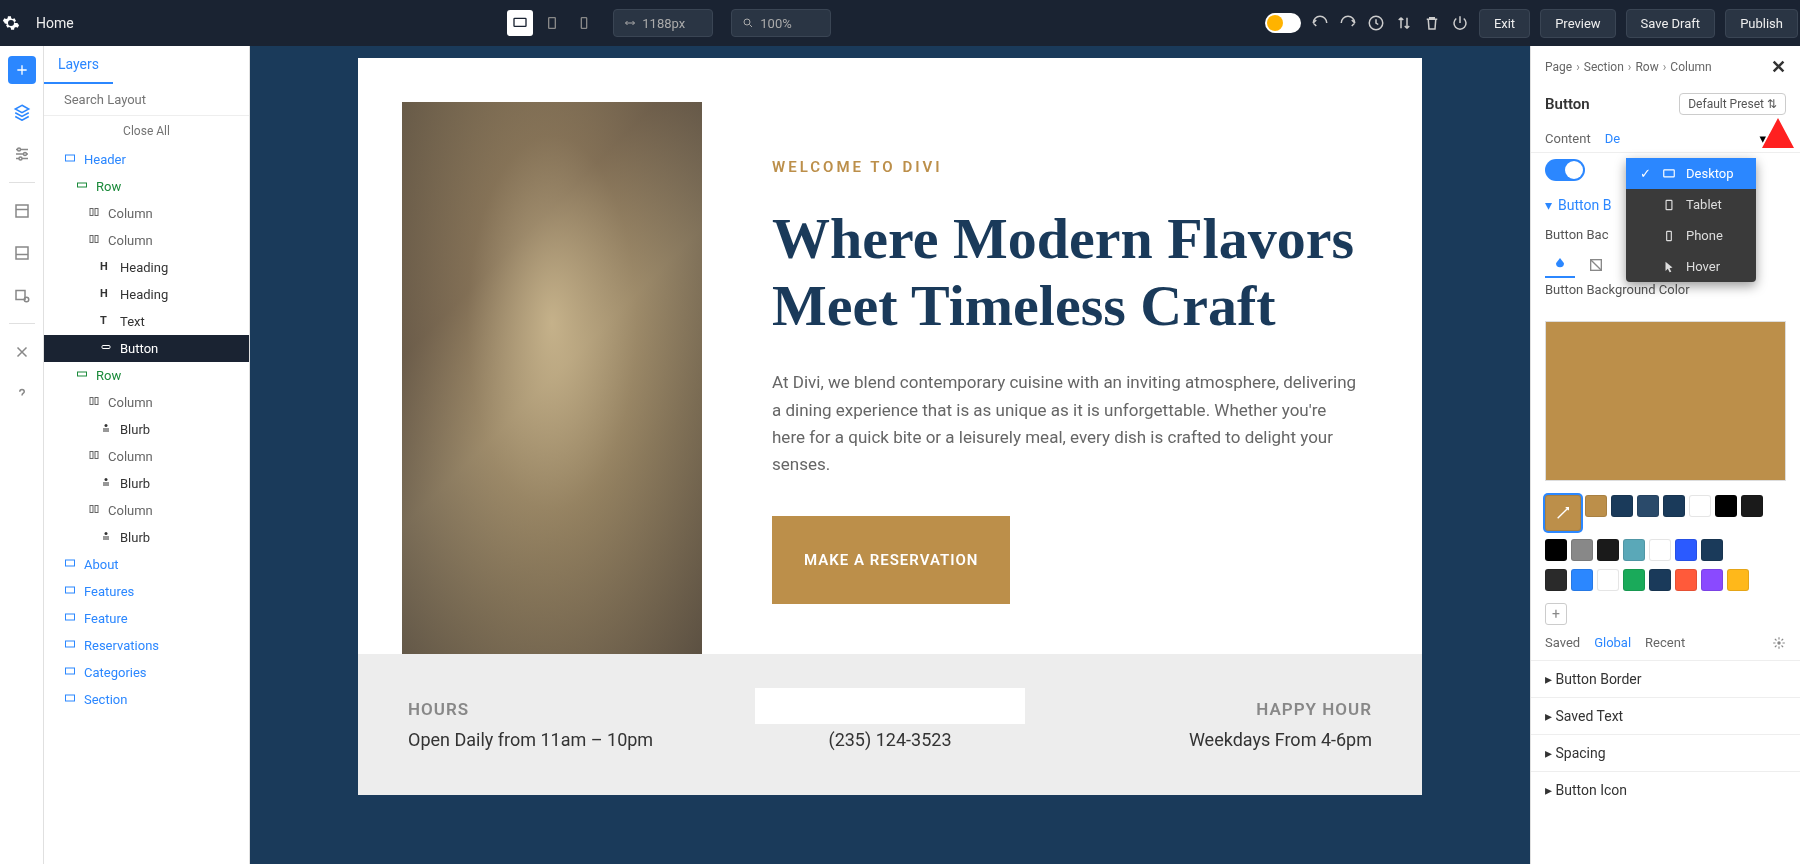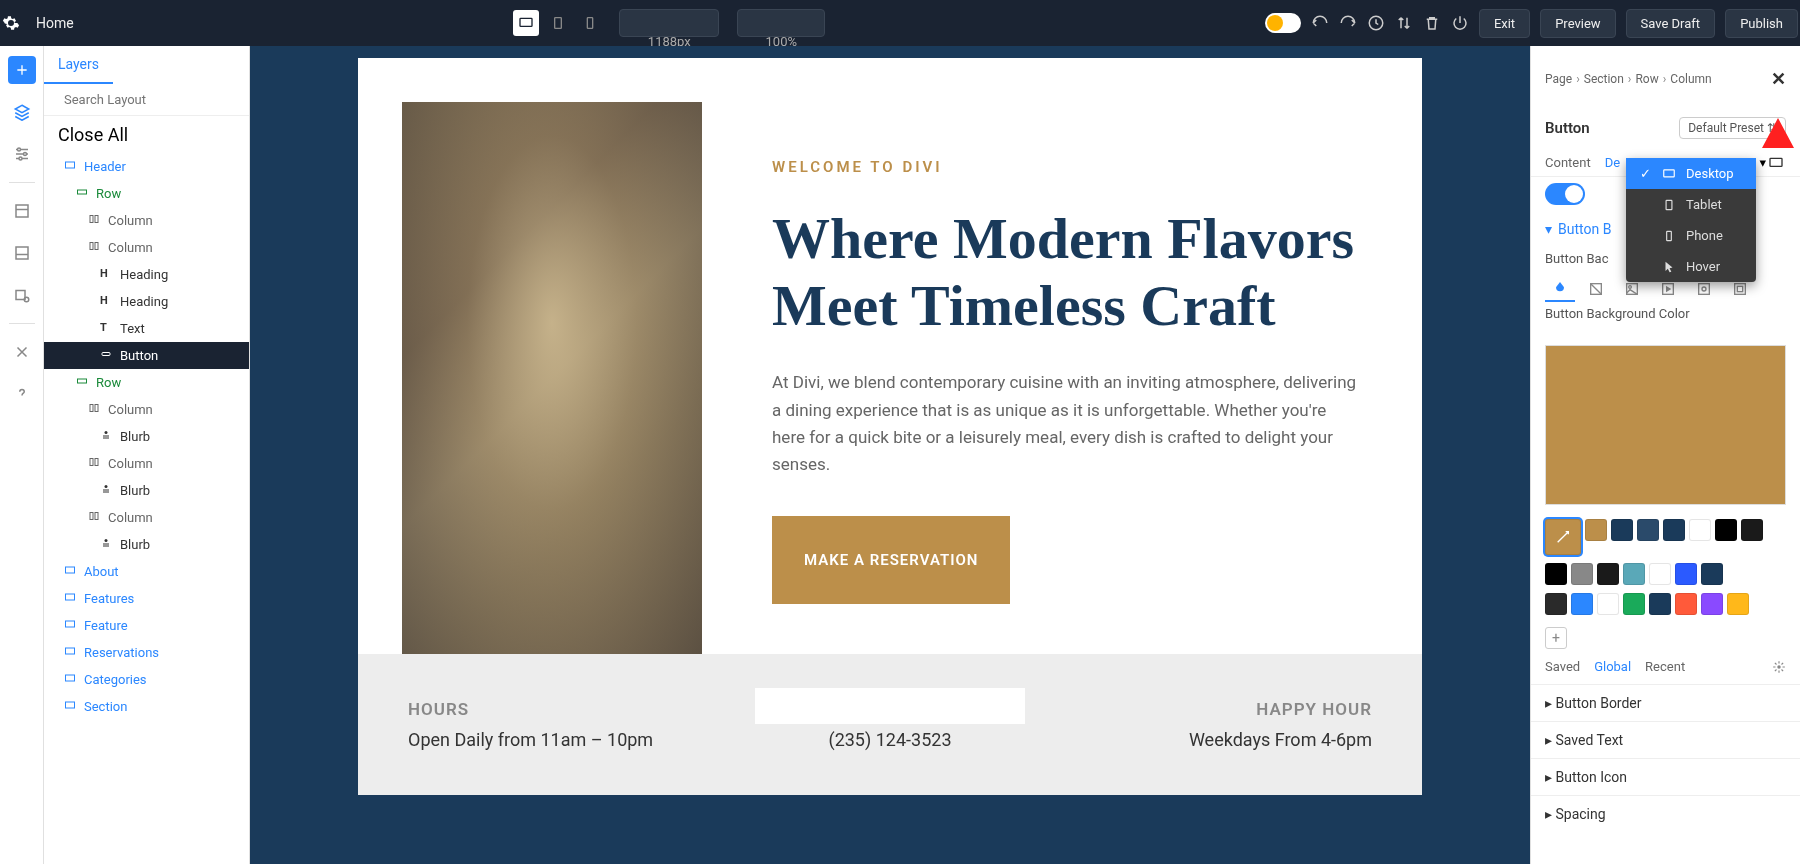--- a/index.html
+++ b/index.html
@@ -7,23 +7,23 @@
 
 
 .topbar { height: 46px; background: #1a2332; display: flex; align-items: center; padding: 0 2px; color: #fff; }
 .topbar-left { display: flex; align-items: center; gap: 16px; }
 .gear { width: 18px; height: 18px; }
 .topbar-title { font-size: 14px; color: #eee; }
 .topbar-center { margin-left: auto; display: flex; align-items: center; gap: 6px; }
 .device-btn { width: 26px; height: 26px; display: flex; align-items: center; justify-content: center; border-radius: 3px; cursor: pointer; }
 .device-btn.active { background: #fff; color: #1a2332; }
 .device-btn svg { width: 16px; height: 16px; }
-.inputbox { background: #2a3544; border: 1px solid #3a4554; border-radius: 4px; padding: 4px 10px; font-size: 13px; color: #aaa; display: flex; align-items: center; gap: 20px; height: 28px; flex-direction: column; }
+.inputbox { background: #2a3544; border: 1px solid #3a4554; border-radius: 4px; padding: 4px 10px; font-size: 13px; color: #aaa; display: flex; align-items: center; gap: 6px; height: 28px; }
 .inputbox.width { width: 100px; margin-left: 10px; }
-.inputbox.zoom { width: 88px; margin-left: 12px; }
+.inputbox.zoom { width: 100px; margin-left: 12px; }
 .topbar-right { margin-left: auto; display: flex; align-items: center; gap: 10px; }
 .toggle-pill { width: 36px; height: 20px; background: #fff; border-radius: 10px; position: relative; }
 .toggle-pill::before { content:""; position:absolute; width:16px; height:16px; background:#ffb300; border-radius:50%; left:2px; top:2px; }
 .topbar-icon { width: 18px; height: 18px; cursor: pointer; color: #ccc; }
 .topbar-btn { background: #2a3544; border: 1px solid #3a4554; color: #eee; padding: 6px 14px; border-radius: 4px; font-size: 13px; cursor: pointer; }
 .topbar-btn.primary { background: #2a3544; }
 
 
 .main { display: flex; height: calc(100% - 46px); }
 
@@ -33,21 +33,21 @@
 .rail-btn.add { background: #2b87ff; color: #fff; }
 .rail-btn.active { color: #2b87ff; }
 .rail-sep { width: 26px; height: 1px; background: #e0e0e0; }
 
 
 .layers { width: 206px; background: #fff; border-right: 1px solid #e0e0e0; display: flex; flex-direction: column; }
 .layers-tab { padding: 10px 14px; font-size: 14px; color: #2b87ff; border-bottom: 2px solid #2b87ff; width: fit-content; }
 .layers-search { display: flex; align-items: center; padding: 8px 12px; gap: 8px; border-bottom: 1px solid #eee; }
 .layers-search input { border: none; outline: none; font-size: 13px; flex: 1; color: #666; }
 .filter-icon { width: 14px; height: 14px; }
-.close-all { padding: 8px 14px; font-size: 18px; color: #000000; cursor: pointer; }
+.close-all { padding: 8px 14px; font-size: 12px; color: #737373; cursor: pointer; text-align: center; }
 .tree { flex: 1; overflow: auto; }
 .tree-item { display: flex; align-items: flex-start; gap: 8px; padding: 6px 10px; font-size: 13px; cursor: pointer; }
 .tree-item.section { color: #2b87ff; padding-left: 20px; }
 .tree-item.row-item { color: #1a8a3a; padding-left: 32px; }
 .tree-item.col { color: #666; padding-left: 44px; }
 .tree-item.module { color: #333; padding-left: 56px; }
 .tree-item.selected { background: #1a2332; color: #fff; }
 .tree-icon { width: 12px; height: 12px; flex-shrink: 0; }
 
 
@@ -65,21 +65,21 @@
 .info-col { flex: 1; }
 .info-col.left { text-align: left; }
 .info-col.center { text-align: center; }
 .info-col.right { text-align: right; }
 .info-label { color: #888; font-size: 17px; font-weight: 600; letter-spacing: 1px; margin-bottom: 10px; }
 .info-value { color: #333; font-size: 18px; }
 .white-block { position: absolute; top: 630px; left: 50%; transform: translateX(-50%); width: 270px; height: 36px; background: #fff; }
 
 
 .rpanel { width: 270px; background: #fff; border-left: 1px solid #e0e0e0; display: flex; flex-direction: column; position: relative; }
-.breadcrumb { padding: 22px 14px; font-size: 12px; color: #888; display: flex; align-items: center; gap: 4px; }
+.breadcrumb { padding: 10px 14px; font-size: 12px; color: #888; display: flex; align-items: center; gap: 4px; }
 .breadcrumb span.link { color: #666; cursor: pointer; }
 .breadcrumb .close-x { margin-left: auto; font-size: 18px; cursor: pointer; color: #333; font-weight: bold; }
 .rpanel-header { display: flex; align-items: center; padding: 6px 14px 10px; }
 .rpanel-title { font-size: 15px; font-weight: 600; color: #333; }
 .preset-btn { margin-left: auto; font-size: 12px; border: 1px solid #ccc; border-radius: 4px; padding: 3px 8px; cursor: pointer; color: #555; }
 .tabs-row { display: flex; gap: 14px; padding: 0 14px; font-size: 13px; border-bottom: 1px solid #eee; align-items: center; }
 .tab-item { padding: 6px 0; cursor: pointer; color: #666; }
 .tab-item.active { color: #2b87ff; }
 .tabs-right { margin-left: auto; display: flex; gap: 4px; align-items: center; }
 .resp-trigger { display: flex; align-items: center; gap: 2px; cursor: pointer; padding: 2px; }
@@ -515,22 +515,22 @@
       <span class="active">Global</span>
       <span>Recent</span>
       <svg class="gear-sm" width="14" height="14" viewBox="0 0 24 24" fill="#888">
           <circle cx="12" cy="12" r="3"></circle>
           <path d="M12 2v4M12 18v4M4.9 4.9l2.8 2.8M16.3 16.3l2.8 2.8M2 12h4M18 12h4M4.9 19.1l2.8-2.8M16.3 7.7l2.8-2.8" stroke="#888" stroke-width="2"></path>
         </svg>
     </div>
     <div id="collapsed-sections">
         <div class="section-header collapsed">▸ Button Border</div>
         <div class="section-header collapsed">▸ Saved Text</div>
+        <div class="section-header collapsed">▸ Spacing</div>
         <div class="section-header collapsed">▸ Button Icon</div>
-        <div class="section-header collapsed">▸ Spacing</div>
       </div>
 
     <div class="device-dropdown" id="device-dd">
         <div class="dd-item active">
           <span class="check">✓</span>
           <svg class="dd-icon" viewBox="0 0 24 24" fill="none" stroke="currentColor" stroke-width="2">
             <rect x="3" y="5" width="18" height="12" rx="1"></rect>
           </svg>
           <span>Desktop</span>
         </div>

